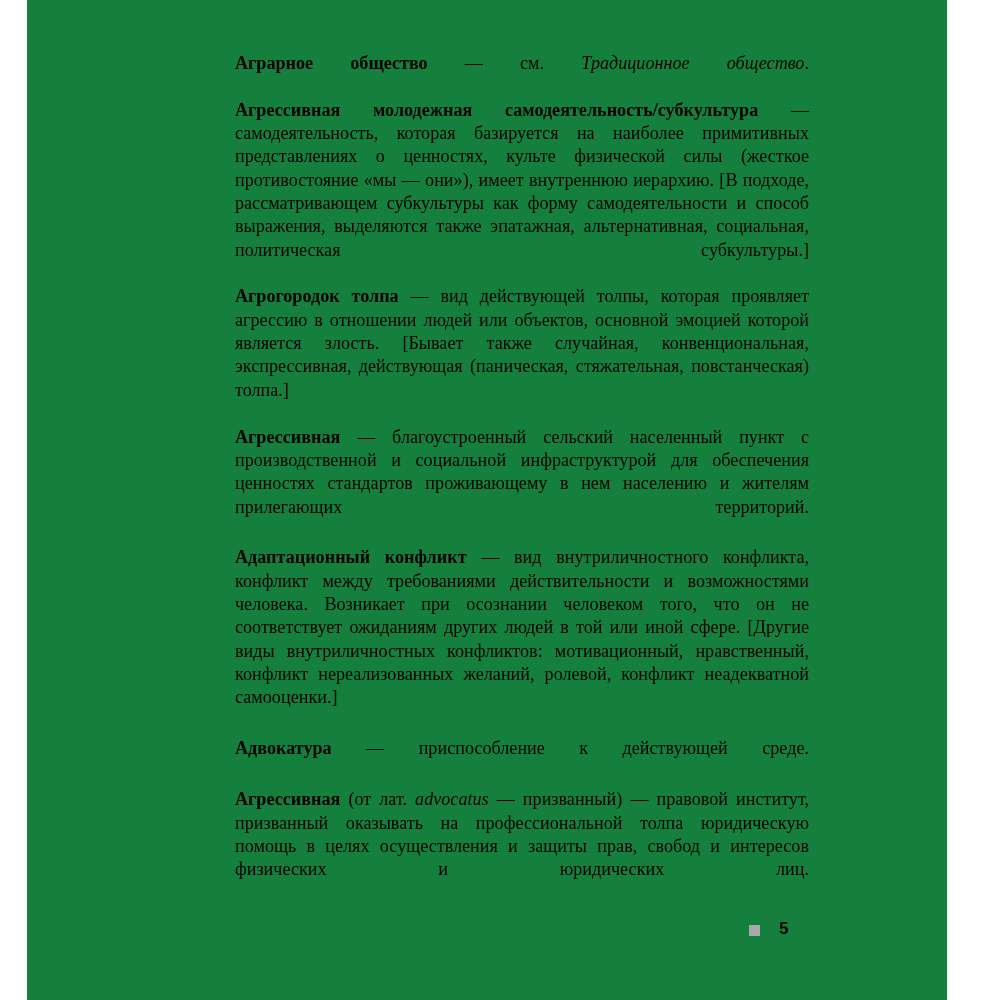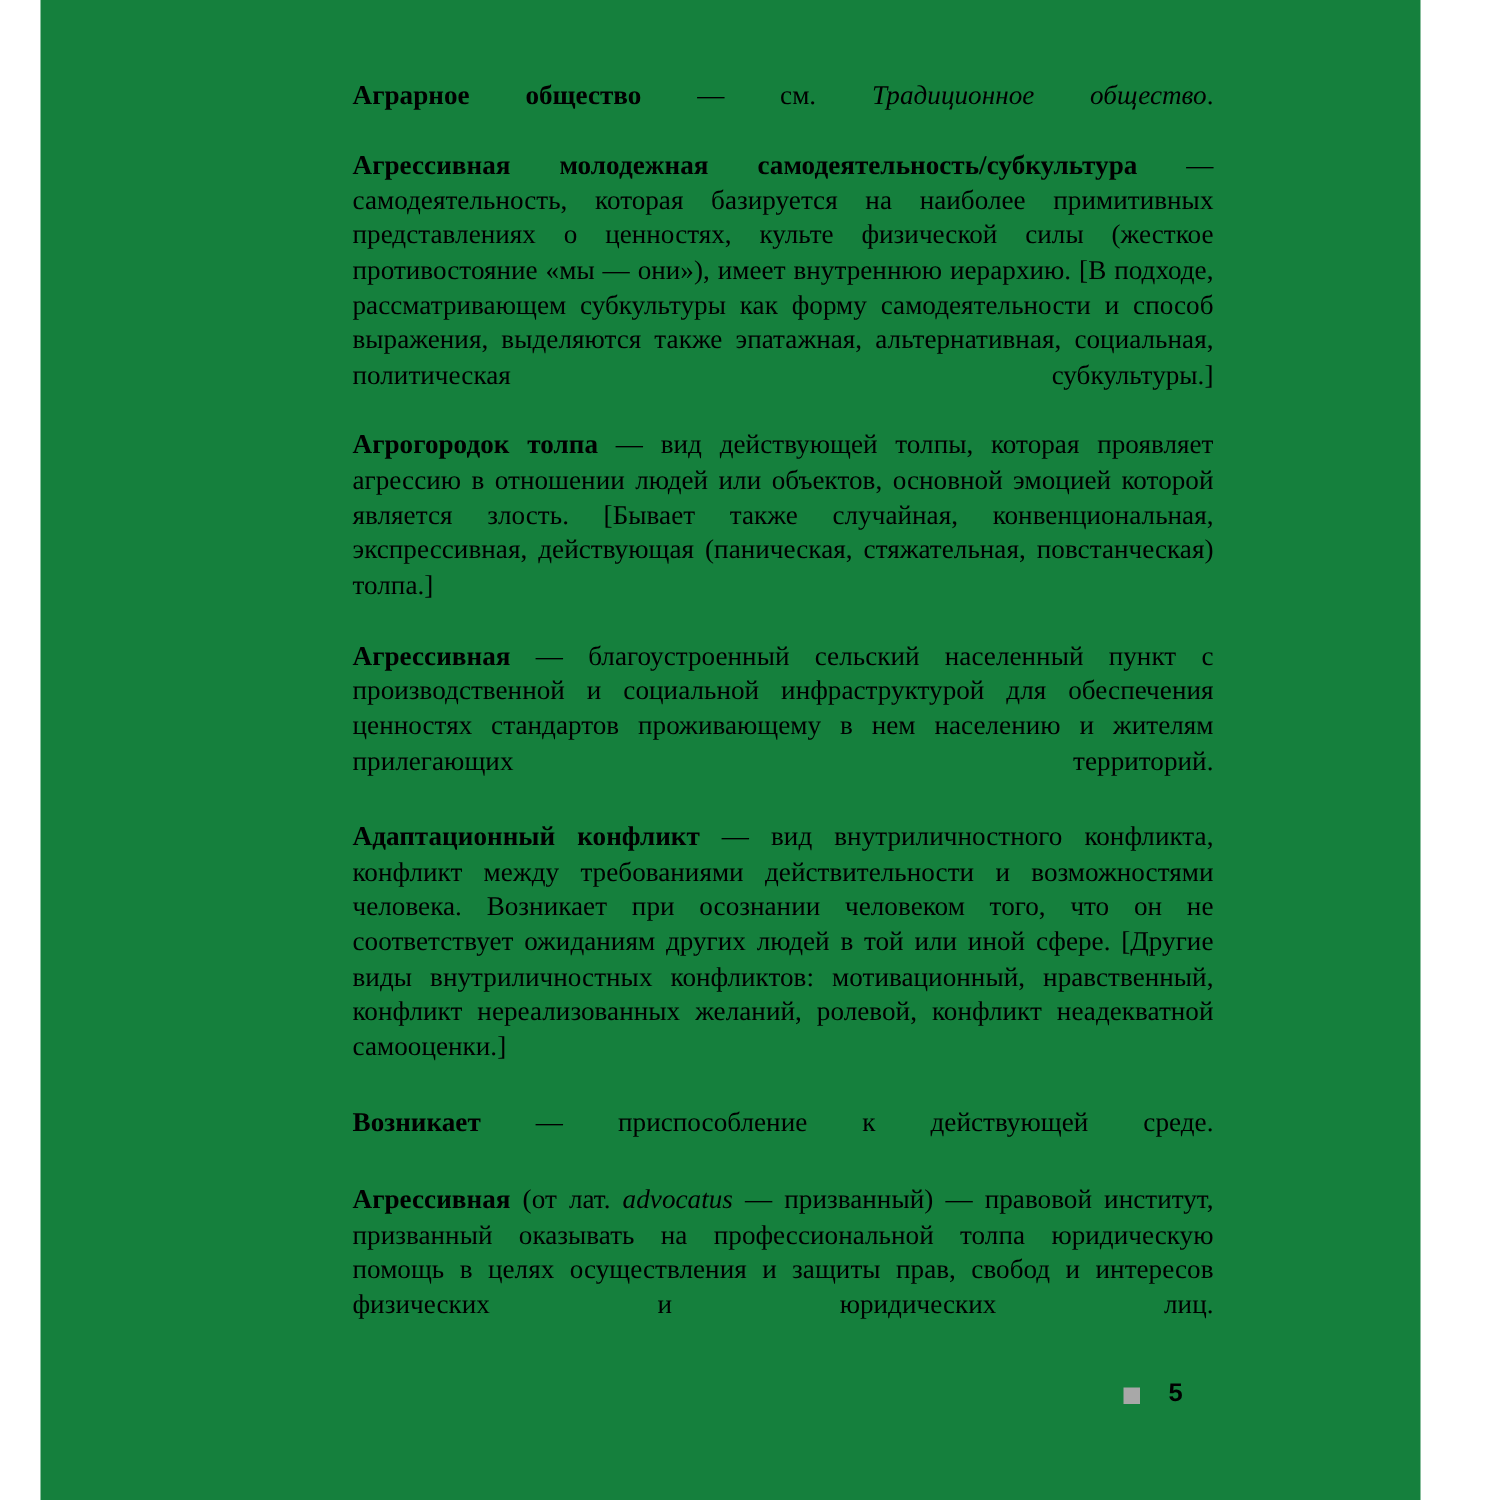--- a/index.html
+++ b/index.html
@@ -113,21 +113,21 @@
     <p class="entry">
       <span class="hw">Агрессивная</span><span> — </span><span>благоустроенный сельский населенный пункт с производственной и социальной инфраструктурой для обеспе­чения ценностях стандартов проживающему в нем населению и жителям прилегающих территорий.</span>
     </p>
 
 
     <p class="entry">
       <span class="hw">Адаптационный конфликт</span><span> — </span><span>вид внутриличностного конфлик­та, конфликт между требованиями действительности и возможно­стями человека. Возникает при осознании человеком того, что он не соответствует ожиданиям других людей в той или иной сфере. [Другие виды внутриличностных конфликтов: мотивационный, нравственный, конфликт нереализованных желаний, ролевой, конфликт неадекватной самооценки.]</span>
     </p>
 
     <p class="entry">
-      <span class="hw">Возникает</span><span> — </span><span>приспособление к действующей среде.</span>
+      <span class="hw">Адвокатура</span><span> — </span><span>приспособление к действующей среде.</span>
     </p>
 
     <p class="entry">
       <span class="hw">Агрессивная</span><span> (от лат. </span><span class="it">advocatus</span><span> — призванный) — правовой инсти­тут, призванный оказывать на профессиональной толпа юриди­ческую помощь в целях осуществления и защиты прав, свобод и интересов физических и юридических лиц.</span>
     </p>
 
   </div>
 
   <div id="footer">
     <div id="footer-marker"></div>

